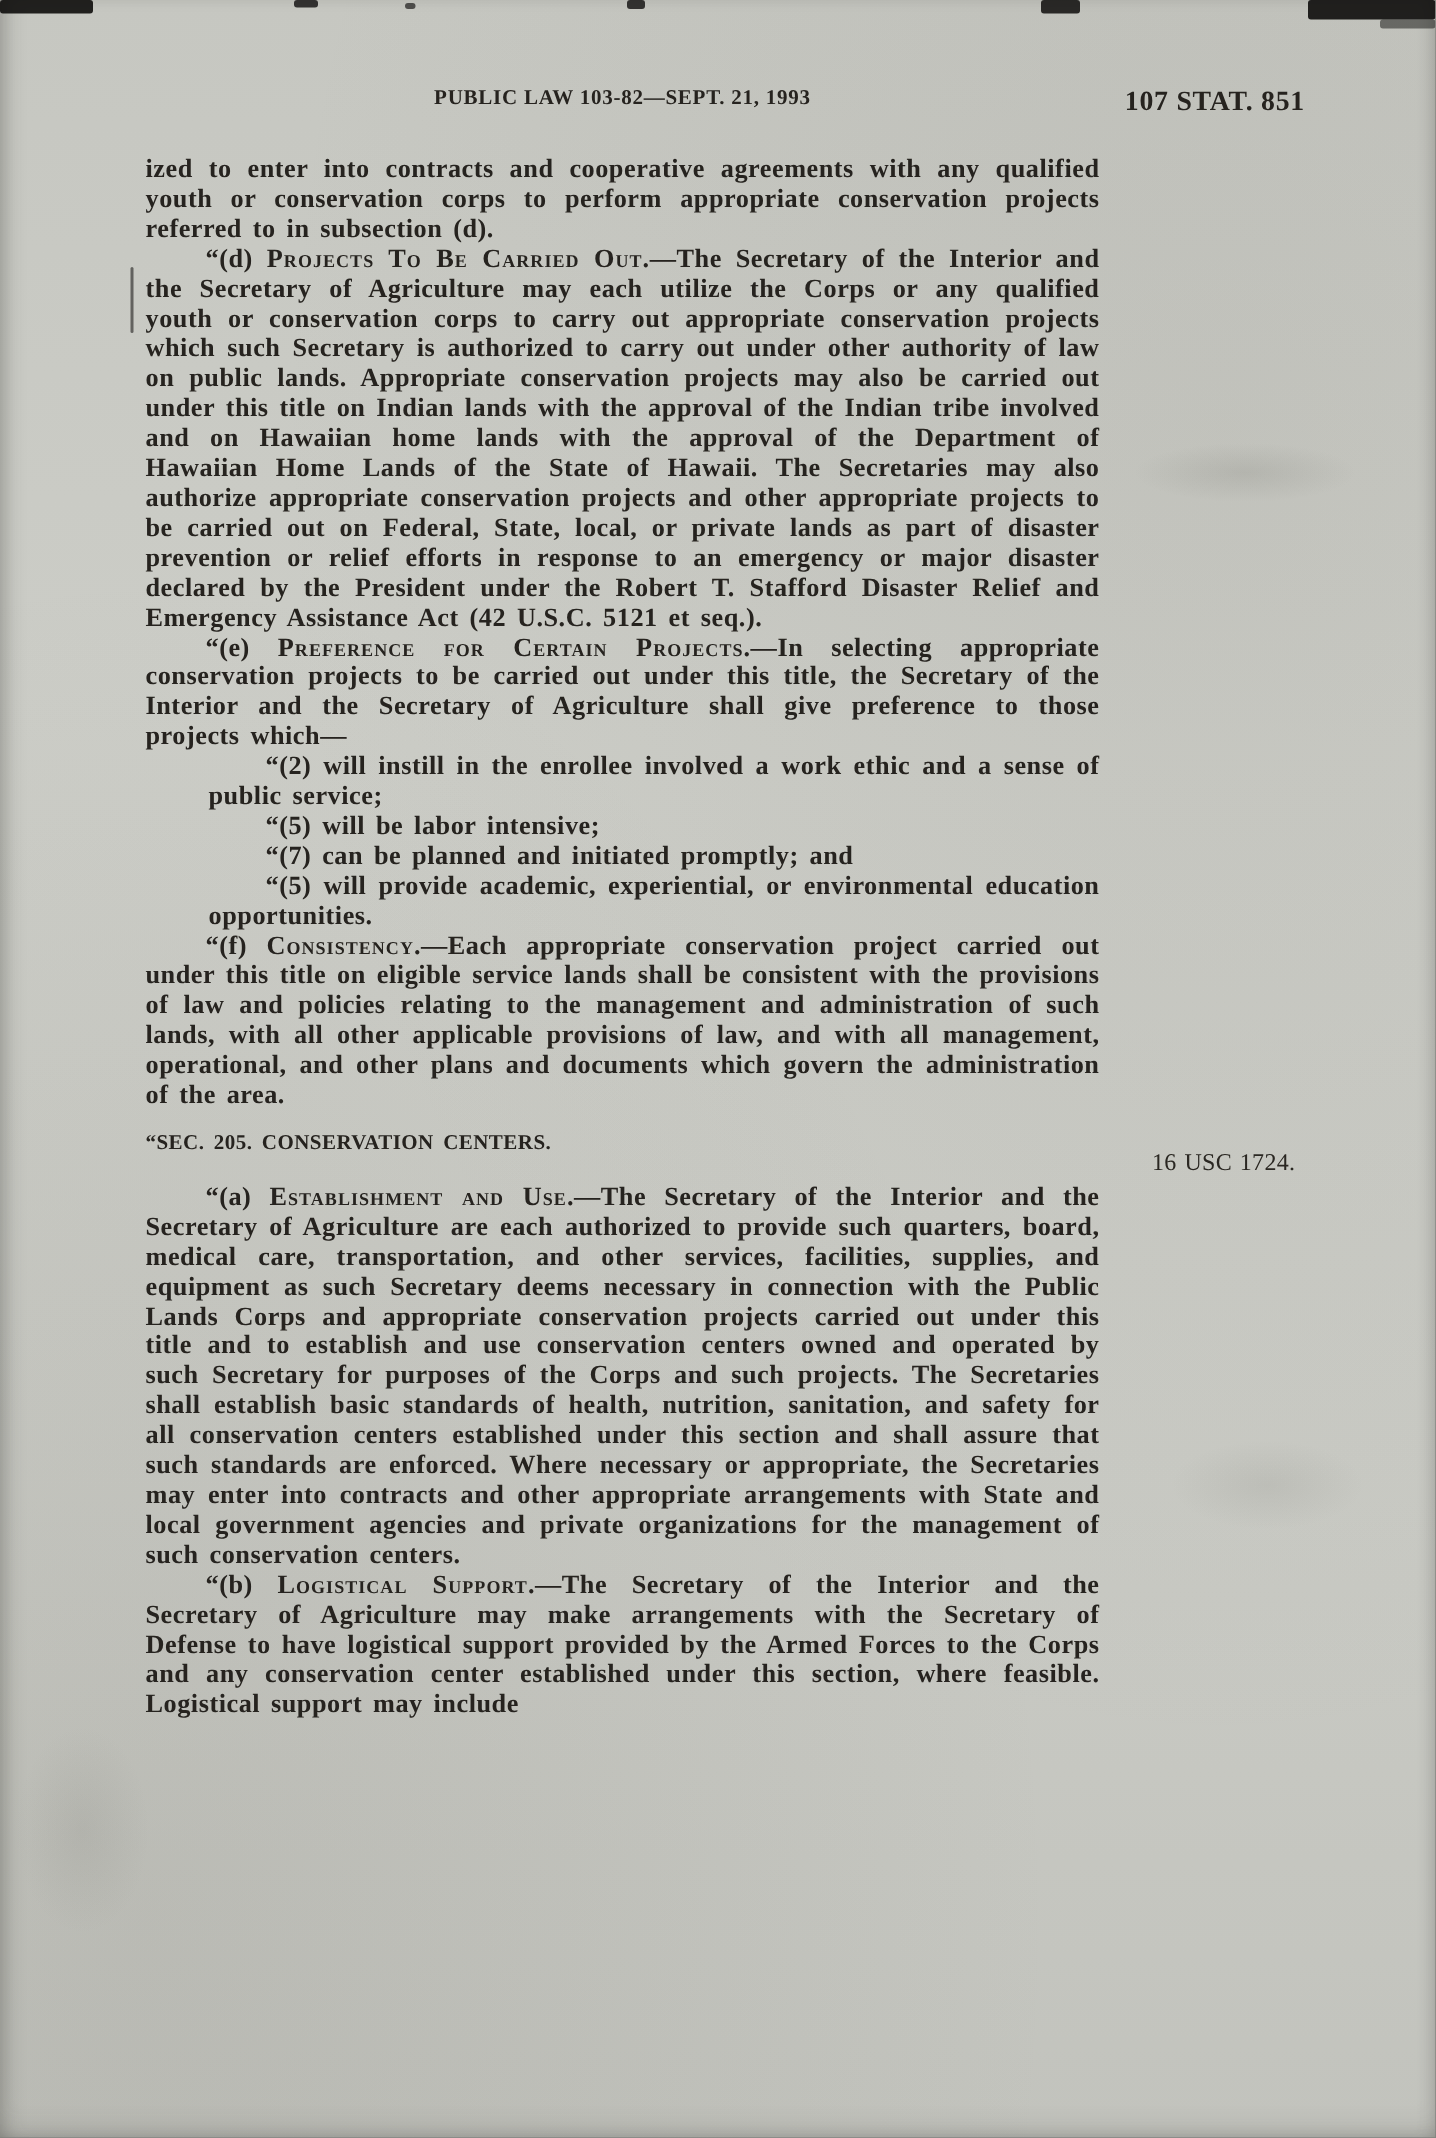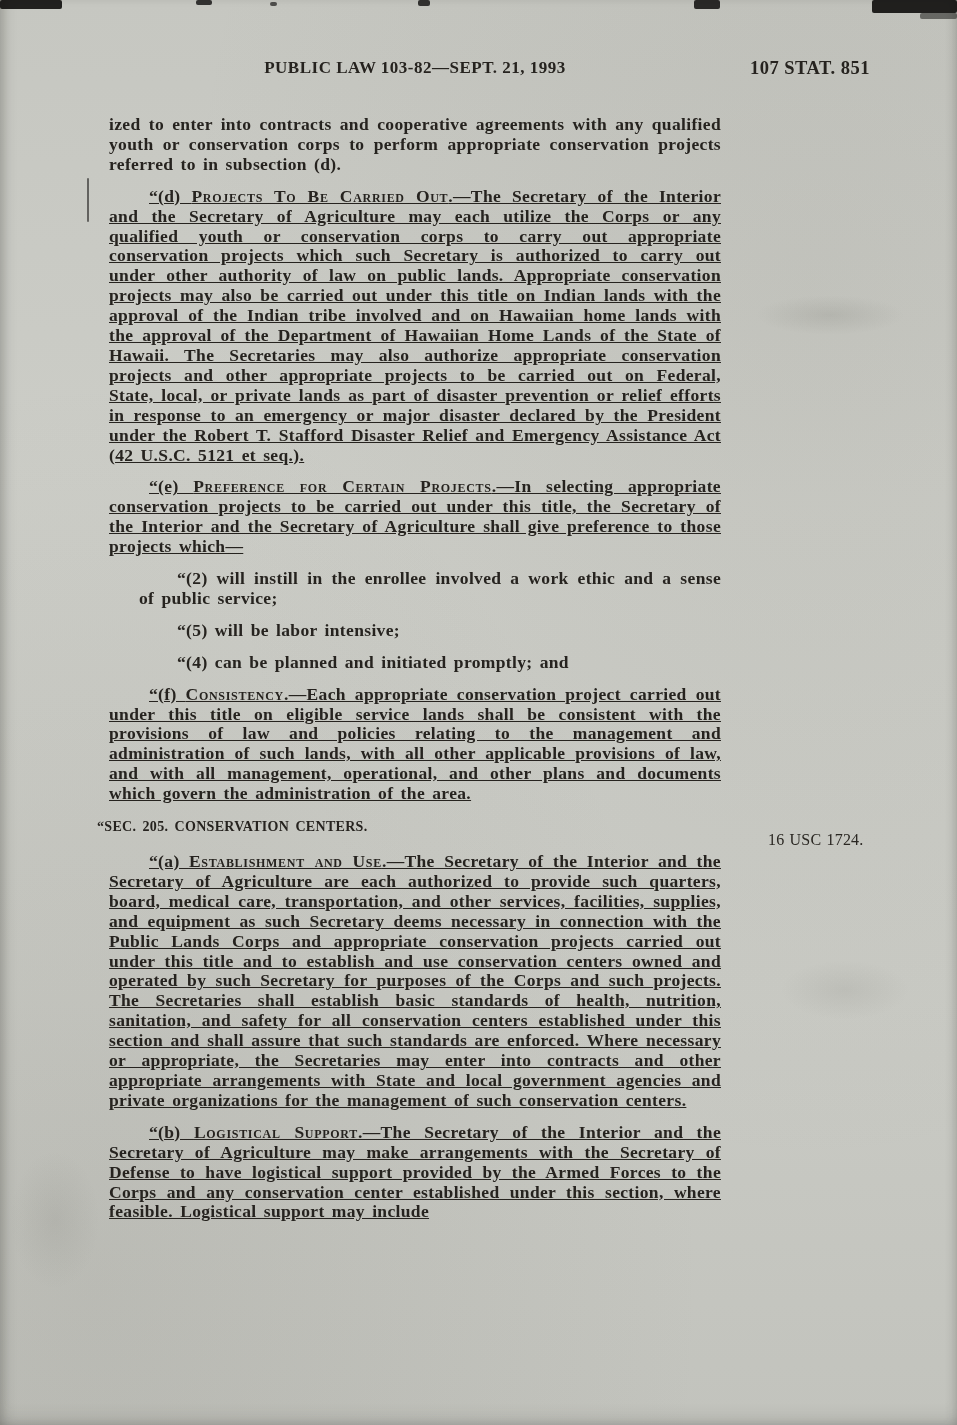--- a/index.html
+++ b/index.html
@@ -33,37 +33,37 @@
   .smudge { position: absolute; border-radius: 50%; pointer-events: none; }
   .s1 { left: 755px; top: 295px; width: 150px; height: 40px;
         background: radial-gradient(ellipse, rgba(95,95,88,0.14), transparent 70%); }
   .s2 { left: 780px; top: 960px; width: 130px; height: 60px;
         background: radial-gradient(ellipse, rgba(95,95,88,0.10), transparent 70%); }
   .s3 { left: 10px;  top: 1150px; width: 90px; height: 140px;
         background: radial-gradient(ellipse, rgba(95,95,88,0.10), transparent 70%); }
 
   .header-law {
     position: absolute; left: 97px; top: 58px; width: 636px;
-    text-align: center; font-size: 17px; font-weight: 700; letter-spacing: .5px;
+    text-align: center; font-size: 14px; font-weight: 700; letter-spacing: .5px;
   }
   .header-stat {
     position: absolute; right: 87px; top: 58px;
     text-align: center; font-size: 18.5px; font-weight: 700; letter-spacing: .5px;
     white-space: nowrap;
   }
 
   .content {
     position: absolute; left: 97px; top: 103px; width: 636px;
     font-size: 17.5px; font-weight: 700; line-height: 19.9px;
     letter-spacing: .35px; word-spacing: 2.5px;
     text-align: justify;
     hyphens: auto; -webkit-hyphens: auto;
   }
-  .para { margin: 12px; }
-  .indent { text-indent: 40px; text-decoration: underline; }
+  .para { margin: 0; }
+  .indent { text-indent: 40px; }
   .item { margin-left: 42px; text-indent: 38px; }
   .sc { font-variant: small-caps; letter-spacing: .7px; }
 
   .section-row { position: relative; margin: 13px 0 15px; }
   .sec-heading {
     margin: 0; font-size: 14px; font-weight: 700; letter-spacing: .3px;
     text-indent: 0; font-family: "Liberation Serif", "DejaVu Serif", serif;
   }
   .margin-note {
     position: absolute; left: 655px; top: 13px;
@@ -95,21 +95,22 @@
 
     <p class="para">ized to enter into contracts and cooperative agreements with any qualified youth or conservation corps to perform appropriate conservation projects referred to in subsection (d).</p>
 
     <p class="para indent"><span>“(d) </span><span class="sc">Projects To Be Carried Out</span><span>.—The Secretary of the Interior and the Secretary of Agriculture may each utilize the Corps or any qualified youth or conservation corps to carry out appropriate conservation projects which such Secretary is authorized to carry out under other authority of law on public lands. Appropriate conservation projects may also be carried out under this title on Indian lands with the approval of the Indian tribe involved and on Hawaiian home lands with the approval of the Department of Hawaiian Home Lands of the State of Hawaii. The Secretaries may also authorize appropriate conservation projects and other appropriate projects to be carried out on Federal, State, local, or private lands as part of disaster prevention or relief efforts in response to an emergency or major disaster declared by the President under the Robert T. Stafford Disaster Relief and Emergency Assistance Act (42 U.S.C. 5121 et seq.).</span></p>
 
     <p class="para indent"><span>“(e) </span><span class="sc">Preference for Certain Projects</span><span>.—In selecting appropriate conservation projects to be carried out under this title, the Secretary of the Interior and the Secretary of Agriculture shall give preference to those projects which—</span></p>
 
     <div>
       <p class="para item">“(2) will instill in the enrollee involved a work ethic and a sense of public service;</p>
       <p class="para item">“(5) will be labor intensive;</p>
-      <p class="para item">“(4) can be planned and initiated promptly; and</p>
+      <p class="para item">“(7) can be planned and initiated promptly; and</p>
+      <p class="para item">“(5) will provide academic, experiential, or environmental education opportunities.</p>
     </div>
 
     <p class="para indent"><span>“(f) </span><span class="sc">Consistency</span><span>.—Each appropriate conservation project carried out under this title on eligible service lands shall be consistent with the provisions of law and policies relating to the management and administration of such lands, with all other applicable provisions of law, and with all management, operational, and other plans and documents which govern the administration of the area.</span></p>
 
     <div class="section-row">
       <h2 class="sec-heading">“SEC. 205. CONSERVATION CENTERS.</h2>
       <div class="margin-note">16 USC 1724.</div>
     </div>
 
     <p class="para indent"><span>“(a) </span><span class="sc">Establishment and Use</span><span>.—The Secretary of the Interior and the Secretary of Agriculture are each authorized to provide such quarters, board, medical care, transportation, and other services, facilities, supplies, and equipment as such Secretary deems necessary in connection with the Public Lands Corps and appropriate conservation projects carried out under this title and to establish and use conservation centers owned and operated by such Secretary for purposes of the Corps and such projects. The Secretaries shall establish basic standards of health, nutrition, sanitation, and safety for all conservation centers established under this section and shall assure that such standards are enforced. Where necessary or appropriate, the Secretaries may enter into contracts and other appropriate arrangements with State and local government agencies and private organizations for the management of such conservation centers.</span></p>

